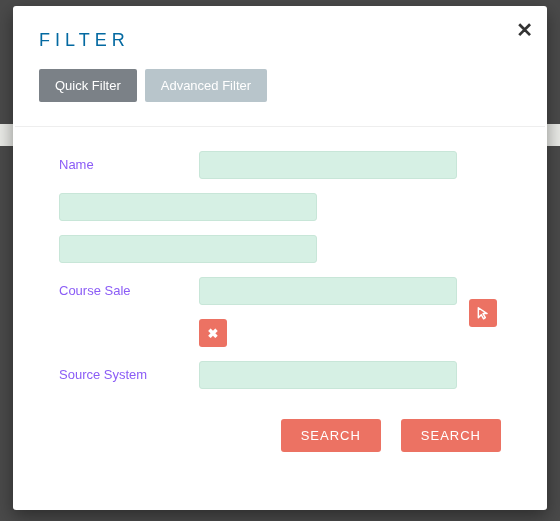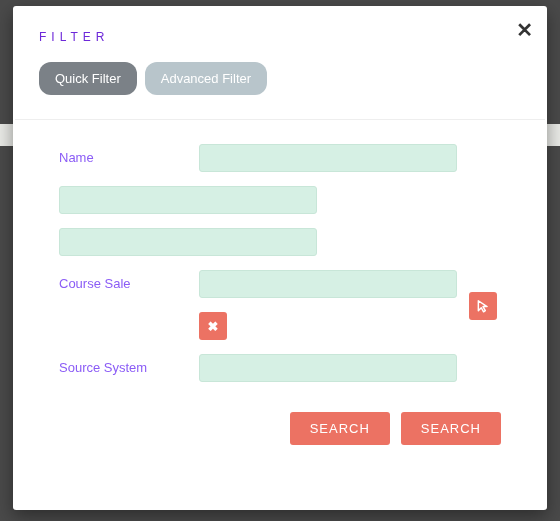--- a/index.html
+++ b/index.html
@@ -5,24 +5,24 @@
   * { box-sizing: border-box; margin: 0; padding: 0; }
   html, body { width: 560px; height: 521px; font-family: "Segoe UI", Arial, sans-serif; background: #555; }
   .backdrop { width: 560px; height: 521px; background: #4a4a4a; position: relative; padding-top: 4px; }
   .strip { position: absolute; left:0; right:0; height: 22px; background: #e9eae6; top: 124px; }
   .modal {
     position: absolute; left: 13px; top: 6px; width: 534px; height: 504px;
     background: #fff; border-radius: 3px; box-shadow: 0 6px 18px rgba(0,0,0,0.4);
     display: flex; flex-direction: column;
   }
   .modal-header { padding: 24px 26px 18px 26px; position: relative; }
-  .title { font-size: 12px; letter-spacing: 5px; color: #6d28d9; font-weight: 400; }
+  .title { font-size: 18px; letter-spacing: 5px; color: #0369a1; font-weight: 400; }
   .close { position: absolute; right: 14px; top: 14px; font-size: 20px; font-weight: bold; color: #333; cursor: pointer; line-height: 1; }
   .tabs { display: flex; gap: 8px; padding: 0 26px 24px 26px; }
-  .tab { border: none; padding: 9px 16px; font-size: 13px; color: #fff; border-radius: 12px; cursor: pointer; font-family: inherit; }
+  .tab { border: none; padding: 9px 16px; font-size: 13px; color: #fff; border-radius: 2px; cursor: pointer; font-family: inherit; }
   .tab.active   { background: #7b8187; }
   .tab.inactive { background: #b8c5cb; }
   .divider { border-top: 1px solid #eee; margin: 0 2px; }
   .form { padding: 24px 46px 10px 46px; }
   .row { display: flex; align-items: flex-start; margin-bottom: 14px; position: relative; }
   .label { width: 140px; font-size: 13px; color: #8b5cf6; padding-top: 6px; }
   .input {
     flex: 0 0 258px; width: 258px; height: 28px;
     background: #d6f0e4; border: 1px solid #c8e6d8; border-radius: 3px;
     padding: 4px 8px; font-size: 13px; color: #333;
@@ -31,21 +31,21 @@
     width: 28px; height: 28px; background: #ec7263; border: none; border-radius: 3px;
     display: flex; align-items: center; justify-content: center; cursor: pointer;
     position: absolute; left: 410px; top: 22px;
   }
   .remove-row { display:flex; margin-bottom: 14px; }
   .remove-btn {
     width: 28px; height: 28px; background: #ec7263; border: none; border-radius: 3px;
     display: flex; align-items: center; justify-content: center; cursor: pointer;
     margin-left: 140px;
   }
-  .footer { display: flex; justify-content: flex-end; gap: 11px; padding: 6px 46px 24px; }
+  .footer { display: flex; justify-content: flex-end; gap: 20px; padding: 6px 46px 24px; }
   .btn {
     background: #ec7263; color: #fff; border: none; border-radius: 3px;
     padding: 9px 20px; font-size: 13px; letter-spacing: 1px; cursor: pointer;
     font-family: inherit;
   }
 </style>
 </head>
 <body>
 
 <div class="backdrop">

